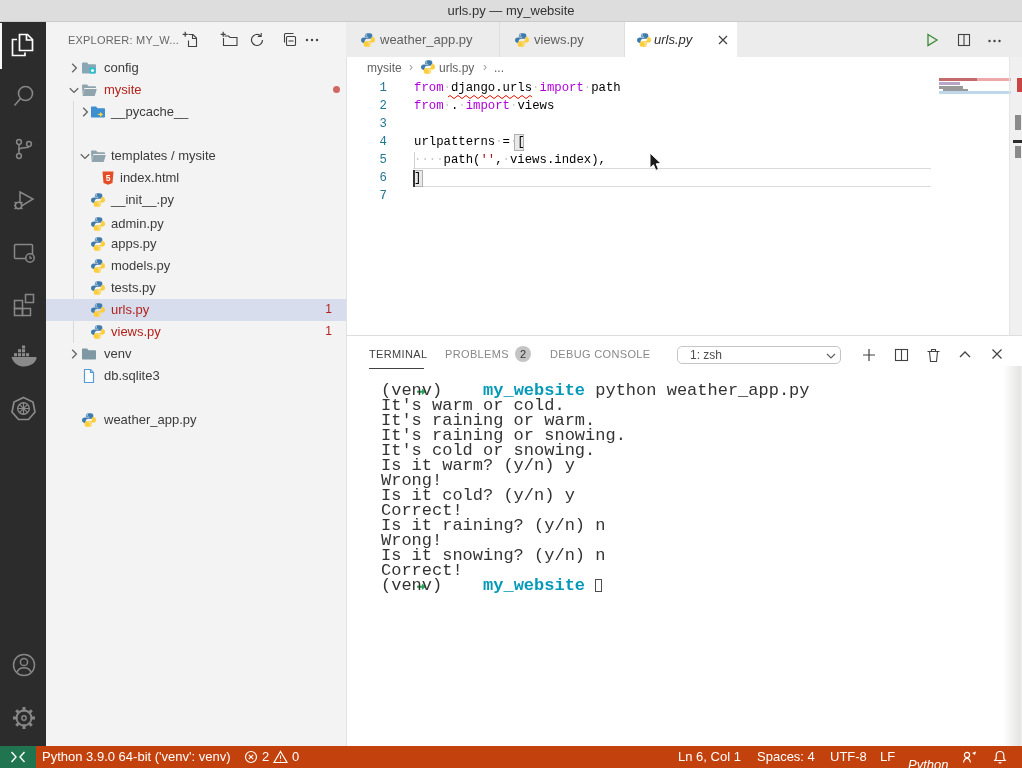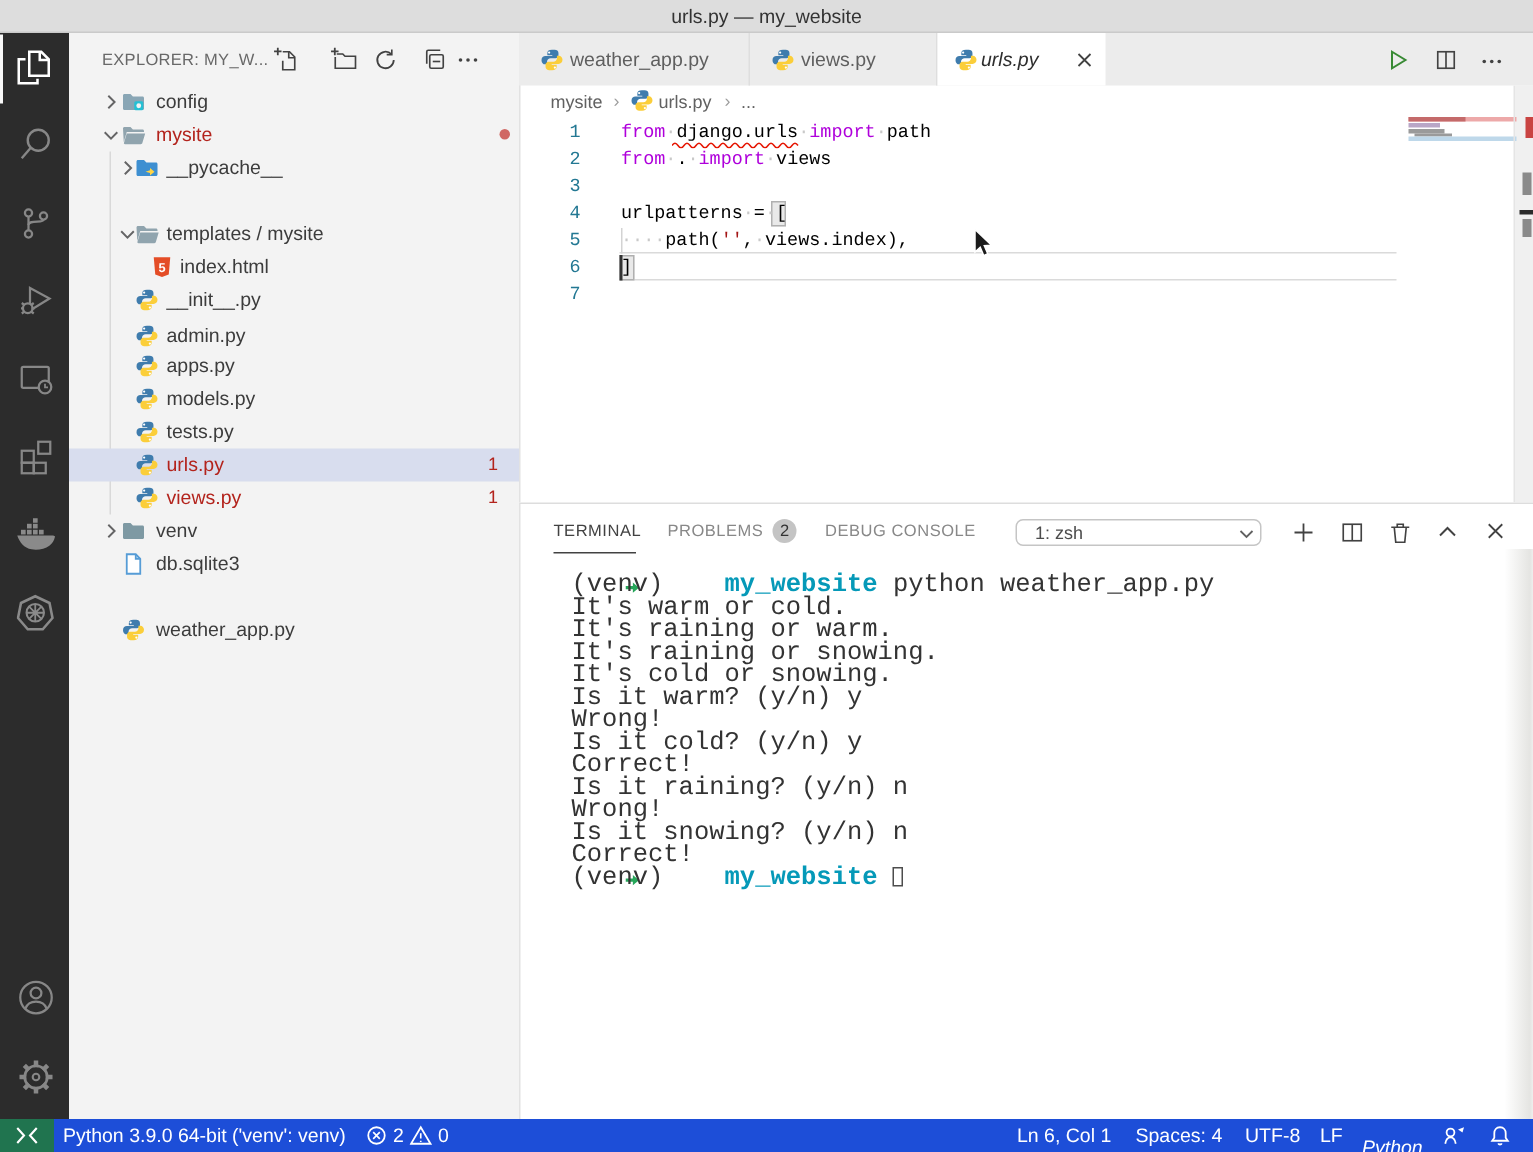--- a/index.html
+++ b/index.html
@@ -5,21 +5,21 @@
   * { margin:0; padding:0; box-sizing:border-box; }
   html,body { width:1022px; height:768px; overflow:hidden; }
   body { font-family:"Liberation Sans", sans-serif; position:relative; background:#fff; }
   .abs { position:absolute; }
   #titlebar { left:0; top:0; width:1022px; height:22px; background:#dddddd; border-bottom:1px solid #cacaca;
     text-align:center; font-size:13px; color:#333; line-height:21px; }
   #activitybar { left:0; top:22px; width:46px; height:724px; background:#2c2c2c; }
   #sidebar { left:46px; top:22px; width:300px; height:724px; background:#f3f3f3; }
   #editorwrap { left:346px; top:22px; width:676px; height:313px; background:#ffffff; border-left:1px solid #e2e2e2; }
   #panel { left:346px; top:335px; width:676px; height:411px; background:#ffffff; border-left:1px solid #e2e2e2; border-top:1px solid #dddddd; }
-  #statusbar { left:0; top:746px; width:1022px; height:22px; background:#1d4ed8; color:#ffffff; font-size:13px; }
+  #statusbar { left:0; top:746px; width:1022px; height:22px; background:#c2410c; color:#ffffff; font-size:13px; }
   
   #tabbar { left:346px; top:22px; width:676px; height:35px; background:#ececec; }
   .tab { position:absolute; top:0; height:35px; font-size:13px; color:#5f5f5f; }
   .tab .lbl { position:absolute; top:10px; }
   
   .row { position:absolute; left:0; width:300px; height:22px; font-size:13px; color:#3c3c3c; }
   .row .lbl { position:absolute; top:3px; }
   .err { color:#b3231c; }
   .cnt { position:absolute; right:14px; top:3px; color:#b3231c; font-size:12px; }
   .mono { font-family:"Liberation Mono", monospace; font-size:12.3px; white-space:pre; }

